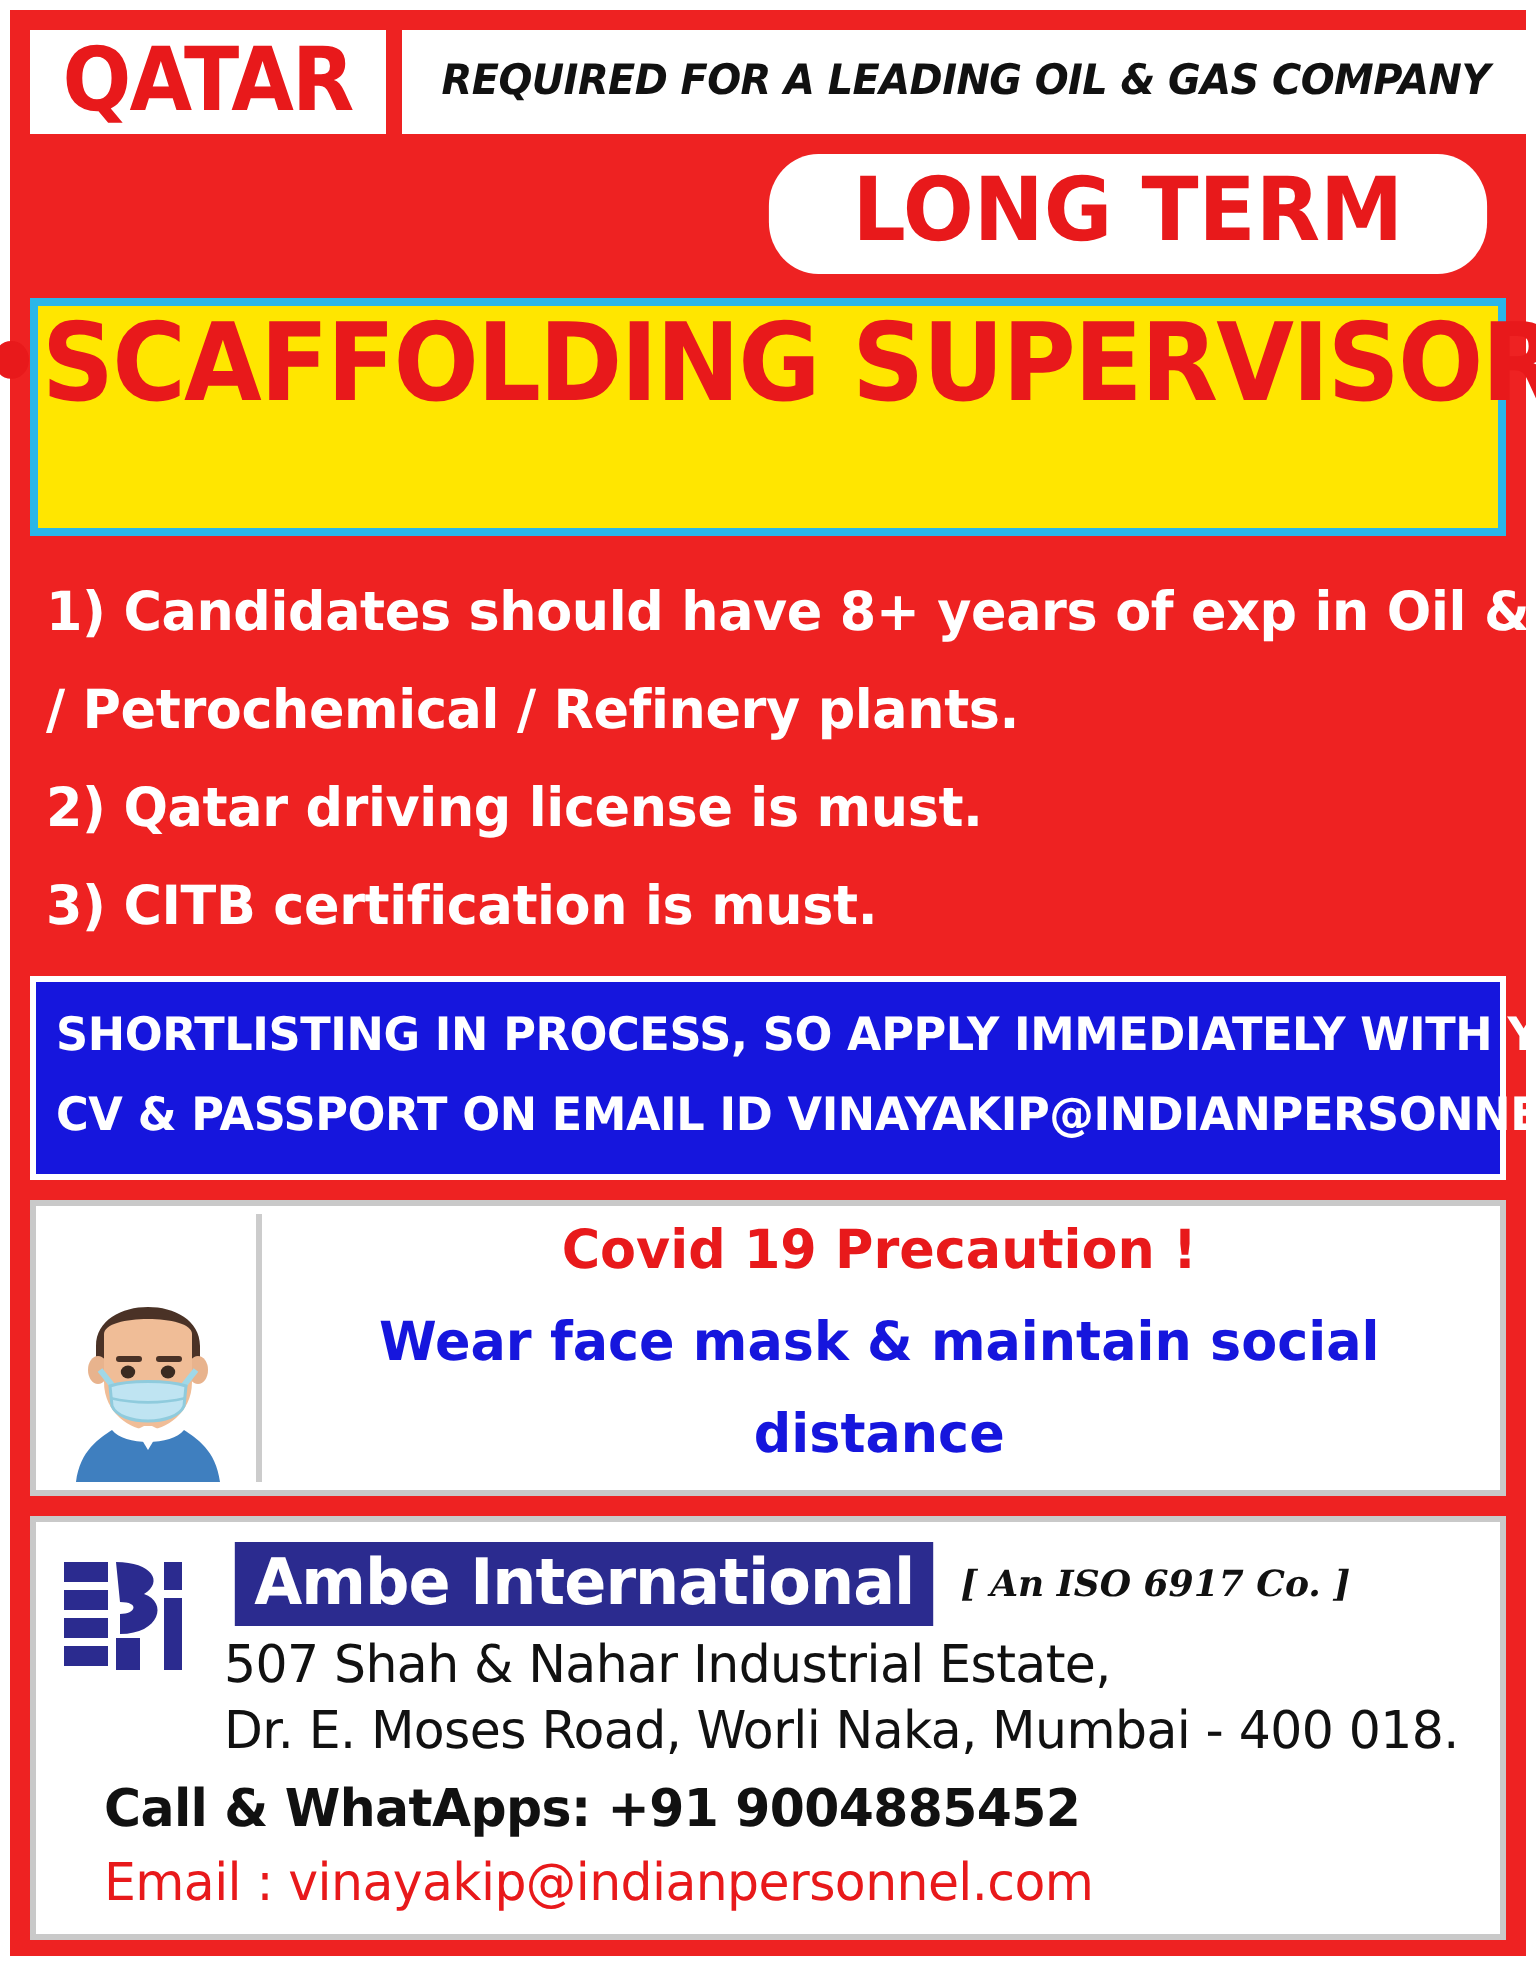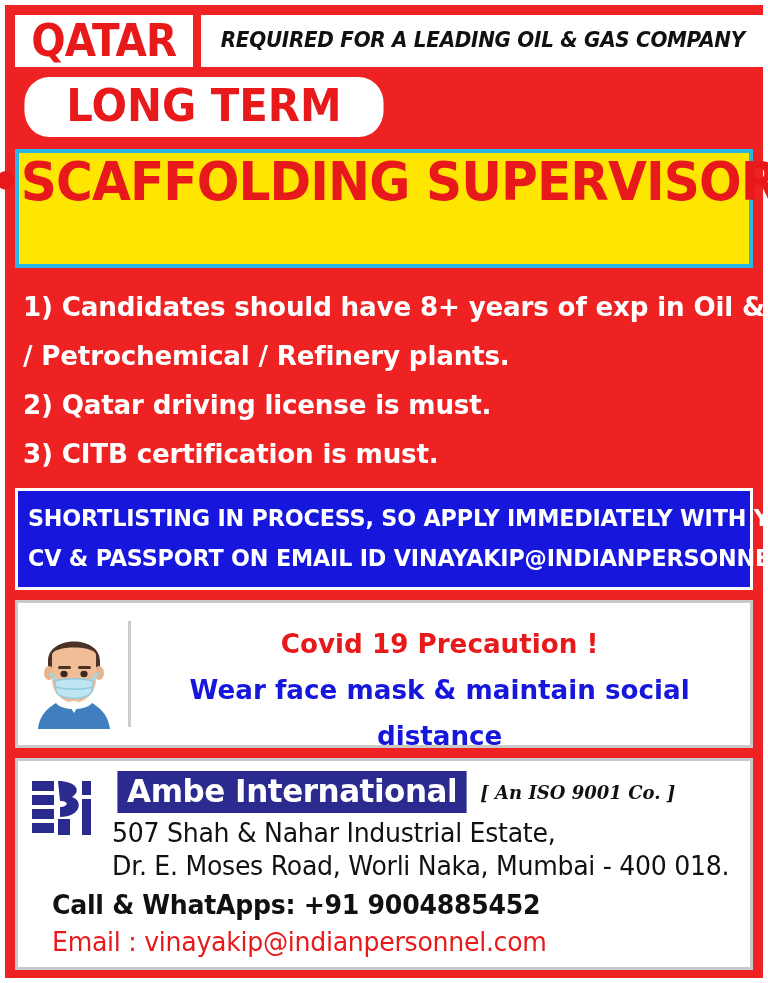--- a/index.html
+++ b/index.html
@@ -65,21 +65,21 @@
     line-height: 23px;
     color: #111111;
     letter-spacing: -0.3px;
     transform: scaleX(0.95);
     white-space: nowrap;
   }
 
   
   .longterm-wrap {
     display: flex;
-    justify-content: flex-start;
+    justify-content: flex-end;
     margin-top: 10px;
   }
   .longterm {
     background: #ffffff;
     border-radius: 26px;
     padding: 4px 44px 6px 44px;
     font-family: "DejaVu Sans", sans-serif;
     font-weight: bold;
     font-size: 44px;
     line-height: 50px;
@@ -146,22 +146,22 @@
     white-space: nowrap;
   }
 
   
   .covid-box {
     margin-top: 10px;
     background: #ffffff;
     border: 3px solid #c9c9c9;
     height: 148px;
     display: flex;
-    align-items: flex-start;
-    padding: 18px 6px;
+    align-items: flex-end;
+    padding: 4px 6px;
   }
   .covid-avatar {
     width: 92px;
     height: 108px;
     position: relative;
     flex: 0 0 auto;
     margin-left: 4px;
   }
   .covid-divider {
     width: 3px;
@@ -353,21 +353,21 @@
           <rect x="2" y="50" width="22" height="10" fill="#2b2b8f"></rect>
           <path d="M28 8 C46 8, 52 18, 42 24 C54 28, 50 44, 30 44 L30 34 C38 34, 40 28, 30 28 Z" fill="#2b2b8f"></path>
           <path d="M28 46 L40 46 L40 62 L28 62 Z" fill="#2b2b8f"></path>
           <rect x="52" y="8" width="9" height="14" fill="#2b2b8f"></rect>
           <rect x="52" y="26" width="9" height="36" fill="#2b2b8f"></rect>
         </svg>
       </div>
       <div class="footer-right">
         <div class="company-row">
           <div class="company-name">Ambe International</div>
-          <div class="iso">[ An ISO 9001 Co. ]</div>
+          <div class="iso">[ An ISO 6917 Co. ]</div>
         </div>
         <div class="addr">507 Shah &amp; Nahar Industrial Estate,</div>
         <div class="addr" style="margin-top:0">Dr. E. Moses Road, Worli Naka, Mumbai - 400 018.</div>
       </div>
     </div>
     <div class="contact-rows">
       <div class="phone">Call &amp; WhatApps: +91 9004885452</div>
       <div class="email">Email : vinayakip@indianpersonnel.com</div>
     </div>
   </div>

